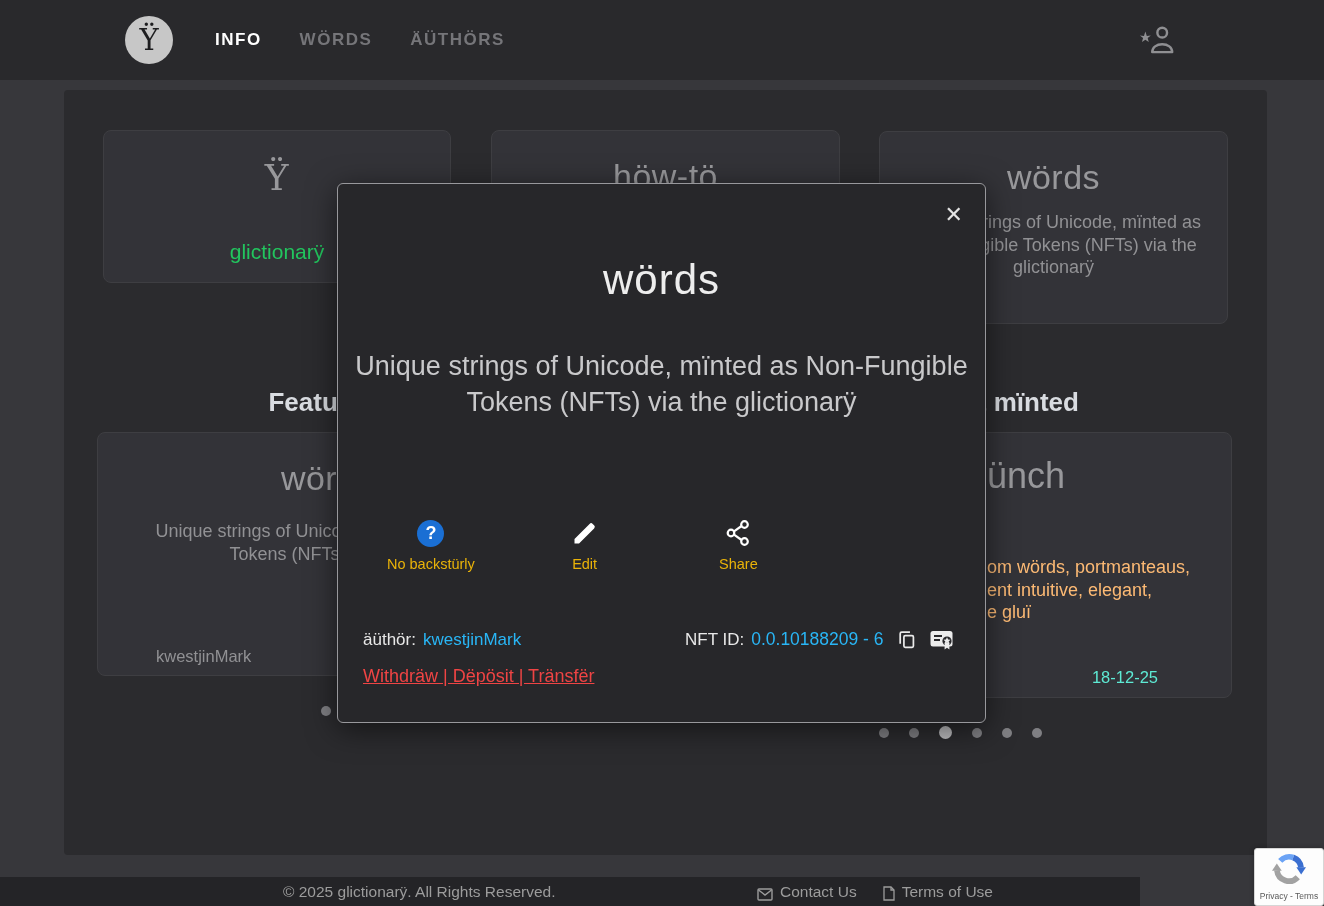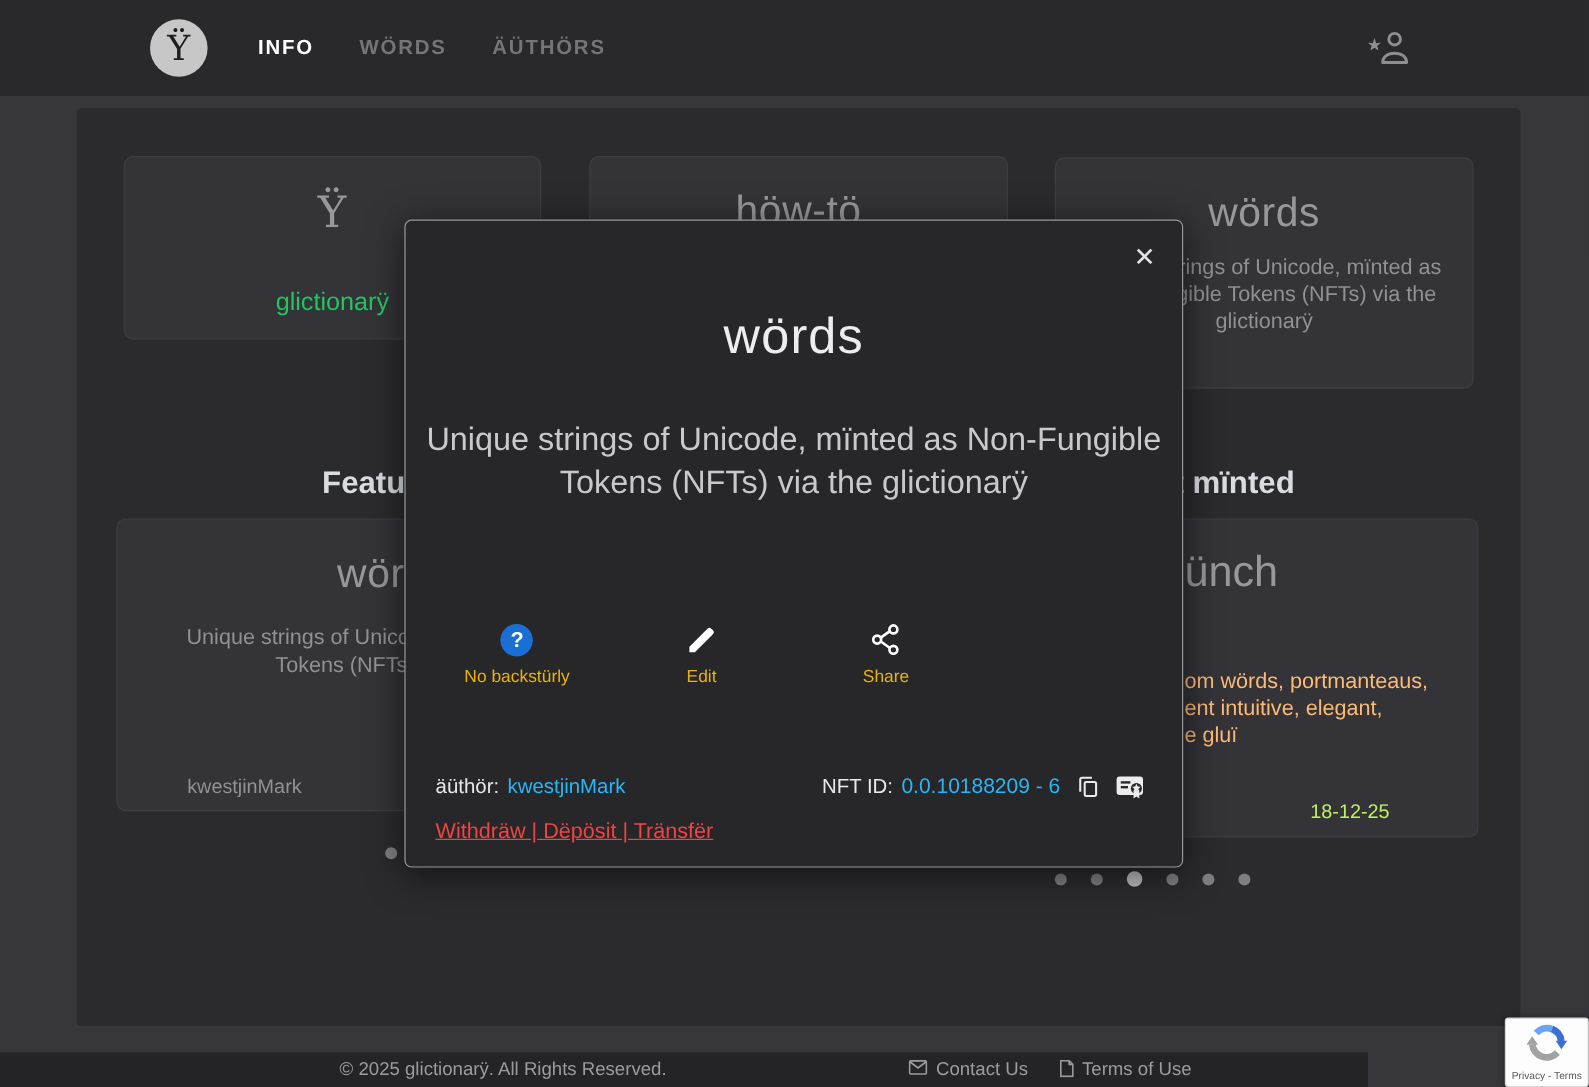--- a/index.html
+++ b/index.html
@@ -38,54 +38,54 @@
   .heading-right { left:806px; top:387px; }
 
   .fcard { left:97px; top:432px; width:525px; height:244px; }
   .fcard .card-title { margin-top:26px; transform:translateX(-32px); }
   .fcard .card-desc { margin-top:22px; padding:0 34px; }
   .fcard-author { position:absolute; left:58px; bottom:9px; font-size:16.5px; color:#919194; }
 
   .lcard { left:707px; top:432px; width:525px; height:266px; text-align:left; }
   .lcard-title { position:absolute; left:279px; top:22px; font-size:36px; color:#98989b; }
   .lcard-desc { position:absolute; left:279px; top:123px; font-size:18px; line-height:22.5px; color:#fdba74; }
-  .lcard-date { position:absolute; right:73px; bottom:10px; font-size:16.5px; color:#bef264;margin-left:28px; }
+  .lcard-date { position:absolute; right:73px; bottom:10px; font-size:16.5px; color:#5eead4;margin-left:28px; }
 
   .dots { position:absolute; display:flex; gap:20px; align-items:center; }
   .dots-left  { left:321px; top:706px; }
   .dots-right { left:879px; top:726px; }
   .dot { width:10px; height:10px; border-radius:50%; background:#7f7f83; cursor:pointer; }
   .dot.active { width:13px; height:13px; background:#bcbcbf; }
 
   
   .modal { position:absolute; left:337px; top:183px; width:649px; height:540px; background:#27272a;
            border:1px solid #98989c; border-radius:6px; box-shadow:0 6px 30px rgba(0,0,0,.55); z-index:10; }
   .modal-close { position:absolute; right:22px; top:20px; font-size:22px; color:#e3e3e3; cursor:pointer; line-height:1; }
   .modal-title { margin-top:72px; text-align:center; font-size:42px; color:#ededed; letter-spacing:1px; }
   .modal-desc  { margin-top:44px; text-align:center; font-size:27px; line-height:36px; color:#c9c9cb; }
   .modal-actions { position:absolute; left:16px; right:16px; top:332px; display:grid; grid-template-columns:repeat(4,1fr); }
   .action { display:flex; flex-direction:column; align-items:center; cursor:pointer; }
   .action-iconbox { height:34px; display:flex; align-items:center; justify-content:center; }
   .action-label { margin-top:6px; font-size:14.5px; color:#eab308;text-align:right; }
   .help-circle { width:27px; height:27px; border-radius:50%; background:#1a6fd4; color:#fff; font-weight:bold;
                  font-size:18px; display:flex; align-items:center; justify-content:center; }
-  .modal-info { position:absolute; left:25px; right:25px; top:460px; display:grid;
+  .modal-info { position:absolute; left:25px; right:25px; top:444px; display:grid;
                 grid-template-columns:322px 1fr; row-gap:15px; }
   .info-cell { display:flex; align-items:center; font-size:17px; color:#e8e8e8; }
   .link-blue { color:#29b6f6; cursor:pointer; margin-left:7px; }
   .nft-id { font-size:17.5px; }
   .bold-val { font-weight:bold; color:#fafafa; margin-left:8px; }
   .icon-btn { margin-left:13px; cursor:pointer; display:flex; align-items:center; }
   .wallet-actions { color:#ef4444; font-size:18px;text-decoration:underline; }
 
   
   .footer { position:absolute; left:0; top:877px; width:1140px; height:29px; background:#242427; z-index:6; }
   .footer-copy { position:absolute; left:283px; top:6px; font-size:15.5px; color:#9c9c9c; }
   .footer-right { position:absolute; left:757px; top:6px; display:flex; gap:26px; }
-  .footer-item { display:flex; align-items:flex-start; gap:7px; font-size:15.5px; color:#9c9c9c; cursor:pointer; }
+  .footer-item { display:flex; align-items:flex-end; gap:7px; font-size:15.5px; color:#9c9c9c; cursor:pointer; }
 
   
   .recaptcha { position:absolute; left:1254px; top:848px; width:70px; height:58px; background:#fdfdfd;
                border:1px solid #d6d6d6; border-radius:3px; box-shadow:0 0 5px rgba(0,0,0,.3);
                display:flex; flex-direction:column; align-items:center; justify-content:space-between;
                padding:3px 0 4px; z-index:7; }
   .recaptcha-text { font-size:8.5px; color:#5a5a5a; }
 </style>
 </head>
 <body>

